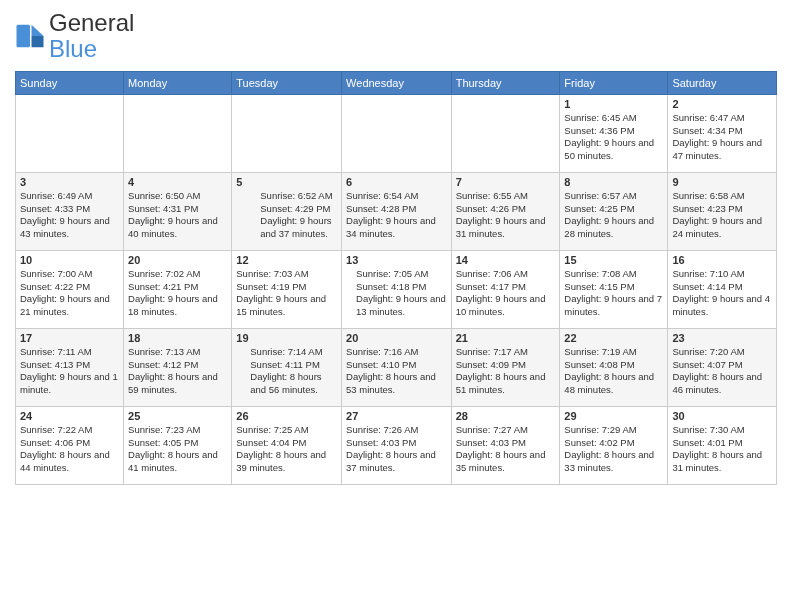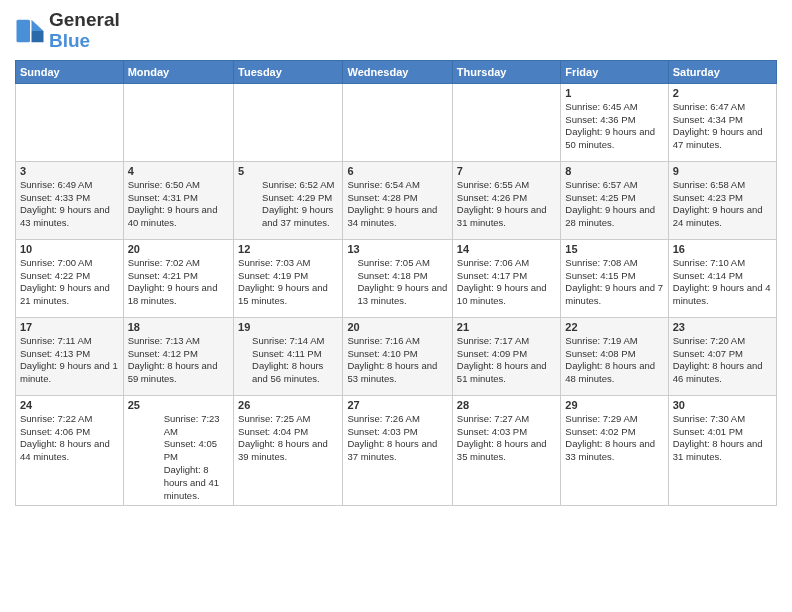--- a/index.html
+++ b/index.html
@@ -19,22 +19,22 @@
       align-items: flex-start;
       justify-content: space-between;
       margin-bottom: 8px;
     }
     .logo {
       display: flex;
       align-items: center;
       gap: 4px;
     }
     .logo-text {
-      font-size: 19px;
-      font-weight: bold;
+      font-size: 24px;
+      font-weight: normal;
       color: #333;
       line-height: 1.1;
     }
     .logo-icon {
       width: 30px;
       height: 30px;
     }
     .title-block {
       text-align: right;
     }
@@ -51,21 +51,21 @@
       width: 100%;
       border-collapse: collapse;
       font-size: 10px;
     }
     .calendar th {
       background: #4a7fc1;
       color: #fff;
       padding: 5px 4px;
       text-align: left;
       font-size: 11px;
-      font-weight: bold;
+      font-weight: normal;
       border: 1px solid #3a6faa;
     }
     .calendar td {
       border: 1px solid #ccc;
       vertical-align: top;
       padding: 3px 4px;
       width: 113px;
       height: 78px;
       background: #fff;
     }
@@ -276,21 +276,21 @@
         </tr>
         <tr>
           <td>
             <span class="day-num">24</span>
             <div class="day-info" style="white-space: pre-line;">Sunrise: 7:22 AM
 Sunset: 4:06 PM
 Daylight: 8 hours and 44 minutes.</div>
           </td>
           <td>
             <span class="day-num">25</span>
-            <div class="day-info" style="white-space: pre-line; margin-left: 36px;">Sunrise: 7:23 AM
+            <div class="day-info" style="white-space: pre-line;">Sunrise: 7:23 AM
 Sunset: 4:05 PM
 Daylight: 8 hours and 41 minutes.</div>
           </td>
           <td>
             <span class="day-num">26</span>
             <div class="day-info" style="white-space: pre-line;">Sunrise: 7:25 AM
 Sunset: 4:04 PM
 Daylight: 8 hours and 39 minutes.</div>
           </td>
           <td>

